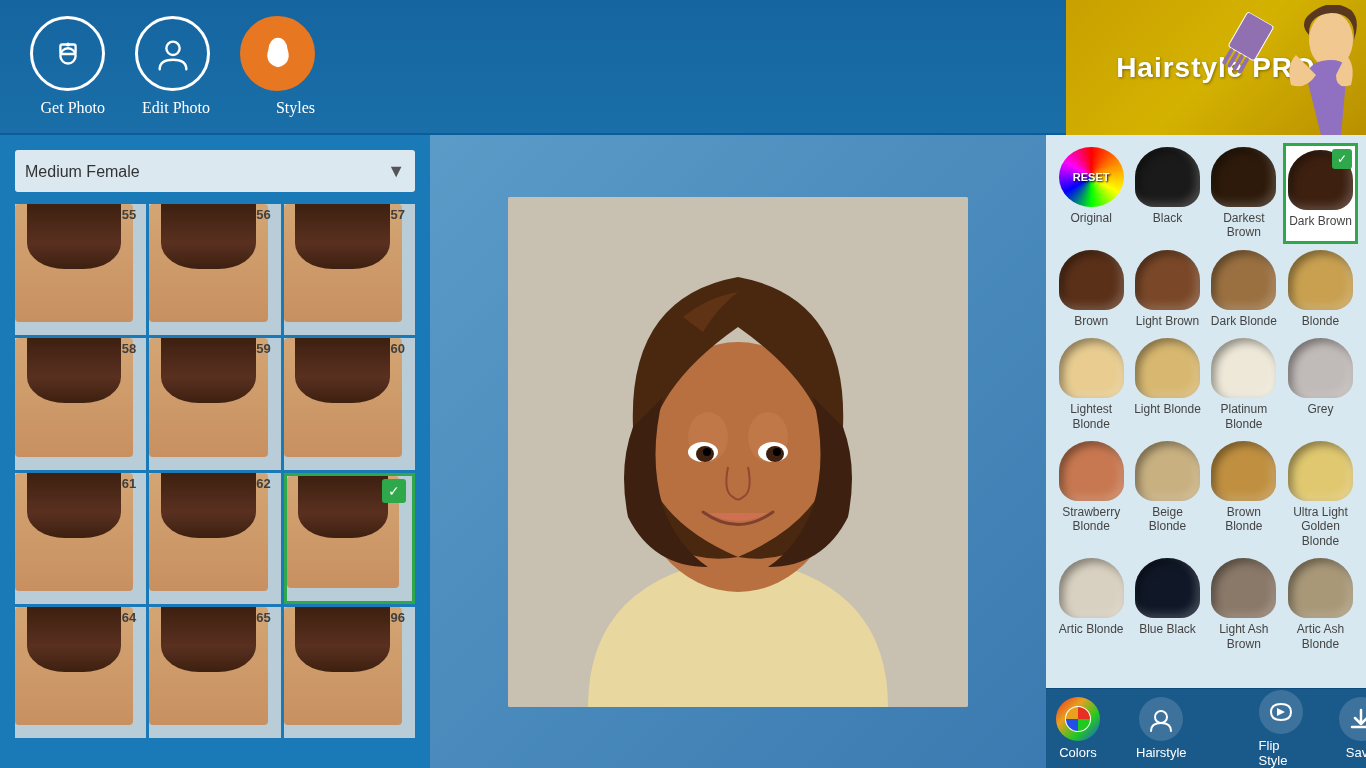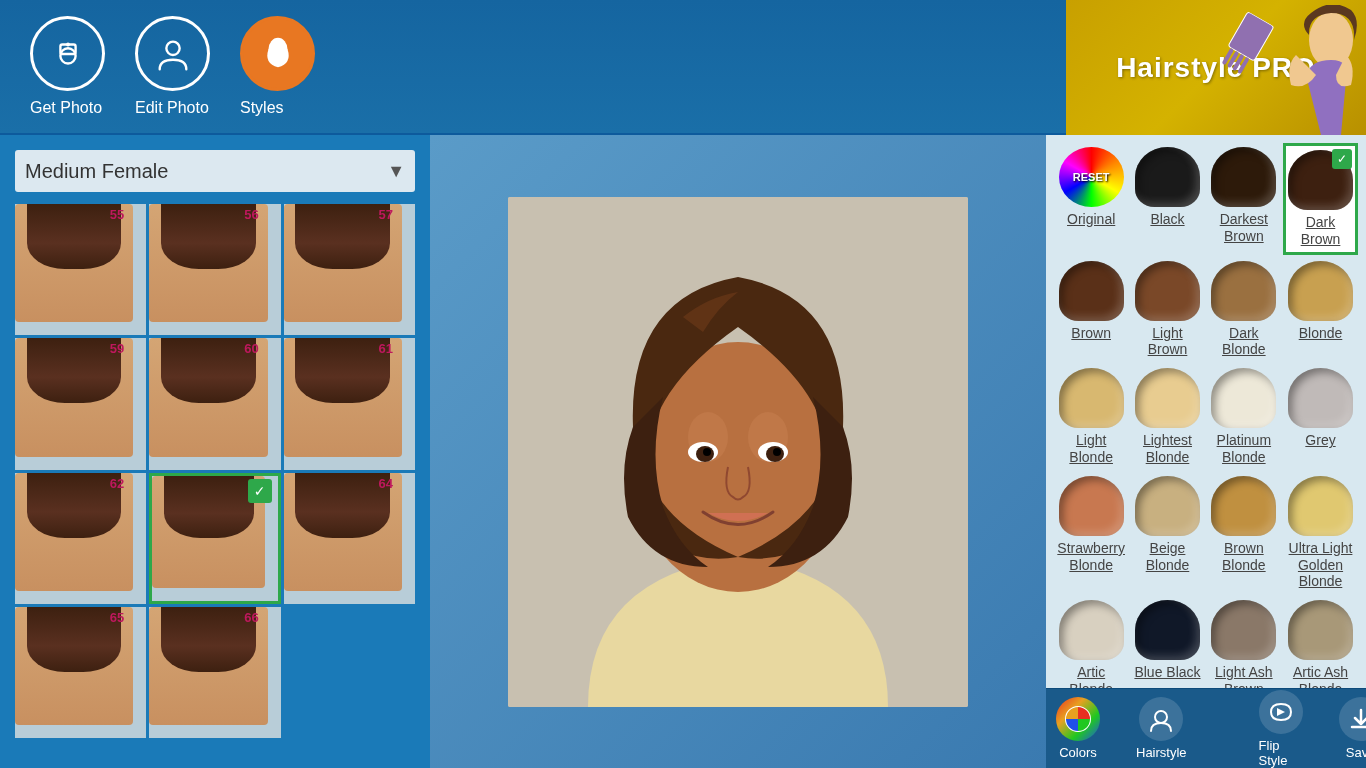--- a/index.html
+++ b/index.html
@@ -19,24 +19,25 @@
       background: linear-gradient(180deg, #1565a0 0%, #1a6fa8 100%);
       border-bottom: 2px solid #0d5a9c;
       display: flex;
       align-items: center;
       padding: 0 30px;
       position: relative;
     }
     .nav-btn {
       display: flex;
       flex-direction: column;
-      align-items: flex-start;
+      align-items: flex-end;
       gap: 8px;
       cursor: pointer;
       margin-right: 30px;
+      font-family: Liberation Serif, serif;
     }
     .nav-btn .icon-circle {
       width: 75px;
       height: 75px;
       border-radius: 50%;
       border: 3px solid #fff;
       display: flex;
       align-items: center;
       justify-content: center;
       font-size: 30px;
@@ -103,21 +104,21 @@
       cursor: pointer;
       display: flex;
       align-items: center;
       justify-content: space-between;
       margin-bottom: 12px;
     }
     .style-dropdown select {
       width: 100%;
       background: transparent;
       border: none;
-      font-size: 20px;
+      font-size: 16px;
       color: #333;
       appearance: none;
       cursor: pointer;
       outline: none;
     }
     .dropdown-arrow {
       font-size: 18px;
       color: #555;
     }
     .style-grid {
@@ -131,23 +132,23 @@
       cursor: pointer;
       overflow: hidden;
       aspect-ratio: 1;
     }
     .style-item.selected {
       border: 3px solid #2ea84a;
     }
     .style-item .number {
       position: absolute;
       top: 3px;
-      right: 22px;
+      right: 10px;
       font-size: 13px;
-      color: #be185d;
+      color: #404040;
       font-weight: 600;
     }
     .style-item .checkmark {
       position: absolute;
       top: 3px;
       right: 6px;
       width: 24px;
       height: 24px;
       background: #2ea84a;
       border-radius: 3px;
@@ -218,25 +219,24 @@
       border: 3px solid #2ea84a;
       background: #fff;
     }
     .color-swatch {
       width: 65px;
       height: 60px;
       border-radius: 50% 50% 30% 30%;
       margin-bottom: 4px;
     }
     .color-label {
-      font-size: 14px;
+      font-size: 12px;
       color: #444;
       text-align: center;
       line-height: 1.2;
-      text-decoration: underline;
     }
     .color-item.selected .checkmark-badge {
       position: absolute;
       top: 3px;
       right: 3px;
       width: 20px;
       height: 20px;
       background: #2ea84a;
       border-radius: 3px;
       display: flex;
@@ -386,20 +386,24 @@
         <div class="style-item">
     <div class="face-thumb"></div>
     <span class="number">56</span>
   </div>
         <div class="style-item">
     <div class="face-thumb"></div>
     <span class="number">57</span>
   </div>
         <div class="style-item">
     <div class="face-thumb"></div>
+    <span class="number">58</span>
+  </div>
+        <div class="style-item">
+    <div class="face-thumb"></div>
     <span class="number">59</span>
   </div>
         <div class="style-item">
     <div class="face-thumb"></div>
     <span class="number">60</span>
   </div>
         <div class="style-item">
     <div class="face-thumb"></div>
     <span class="number">61</span>
   </div>
@@ -414,21 +418,21 @@
         <div class="style-item">
     <div class="face-thumb"></div>
     <span class="number">64</span>
   </div>
         <div class="style-item">
     <div class="face-thumb"></div>
     <span class="number">65</span>
   </div>
         <div class="style-item">
     <div class="face-thumb"></div>
-    <span class="number">66</span>
+    <span class="number">96</span>
   </div>
       </div>
   </div>
 
   <div class="center-panel">
     <div class="preview-frame">
       
       <svg width="460" height="510" viewBox="0 0 460 510">
 
         <rect width="460" height="510" fill="#c8c0b0"></rect>
@@ -502,27 +506,27 @@
     <div class="color-swatch" style="background:#9a7040;box-shadow:inset -4px -4px 8px rgba(255,255,255,0.2),inset 4px 4px 8px rgba(0,0,0,0.4);"></div>
     <span class="color-label">Dark Blonde</span>
 
   </div>
         <div class="color-item">
     <div class="color-swatch" style="background:#c8a050;box-shadow:inset -4px -4px 8px rgba(255,255,255,0.2),inset 4px 4px 8px rgba(0,0,0,0.4);"></div>
     <span class="color-label">Blonde</span>
 
   </div>
         <div class="color-item">
+    <div class="color-swatch" style="background:#e8cc90;box-shadow:inset -4px -4px 8px rgba(255,255,255,0.2),inset 4px 4px 8px rgba(0,0,0,0.4);"></div>
+    <span class="color-label">Lightest Blonde</span>
+
+  </div>
+        <div class="color-item">
     <div class="color-swatch" style="background:#d8b870;box-shadow:inset -4px -4px 8px rgba(255,255,255,0.2),inset 4px 4px 8px rgba(0,0,0,0.4);"></div>
     <span class="color-label">Light Blonde</span>
-
-  </div>
-        <div class="color-item">
-    <div class="color-swatch" style="background:#e8cc90;box-shadow:inset -4px -4px 8px rgba(255,255,255,0.2),inset 4px 4px 8px rgba(0,0,0,0.4);"></div>
-    <span class="color-label">Lightest Blonde</span>
 
   </div>
         <div class="color-item">
     <div class="color-swatch" style="background:#ede8d8;box-shadow:inset -4px -4px 8px rgba(255,255,255,0.2),inset 4px 4px 8px rgba(0,0,0,0.4);"></div>
     <span class="color-label">Platinum Blonde</span>
 
   </div>
         <div class="color-item">
     <div class="color-swatch" style="background:#c0bab8;box-shadow:inset -4px -4px 8px rgba(255,255,255,0.2),inset 4px 4px 8px rgba(0,0,0,0.4);"></div>
     <span class="color-label">Grey</span>

